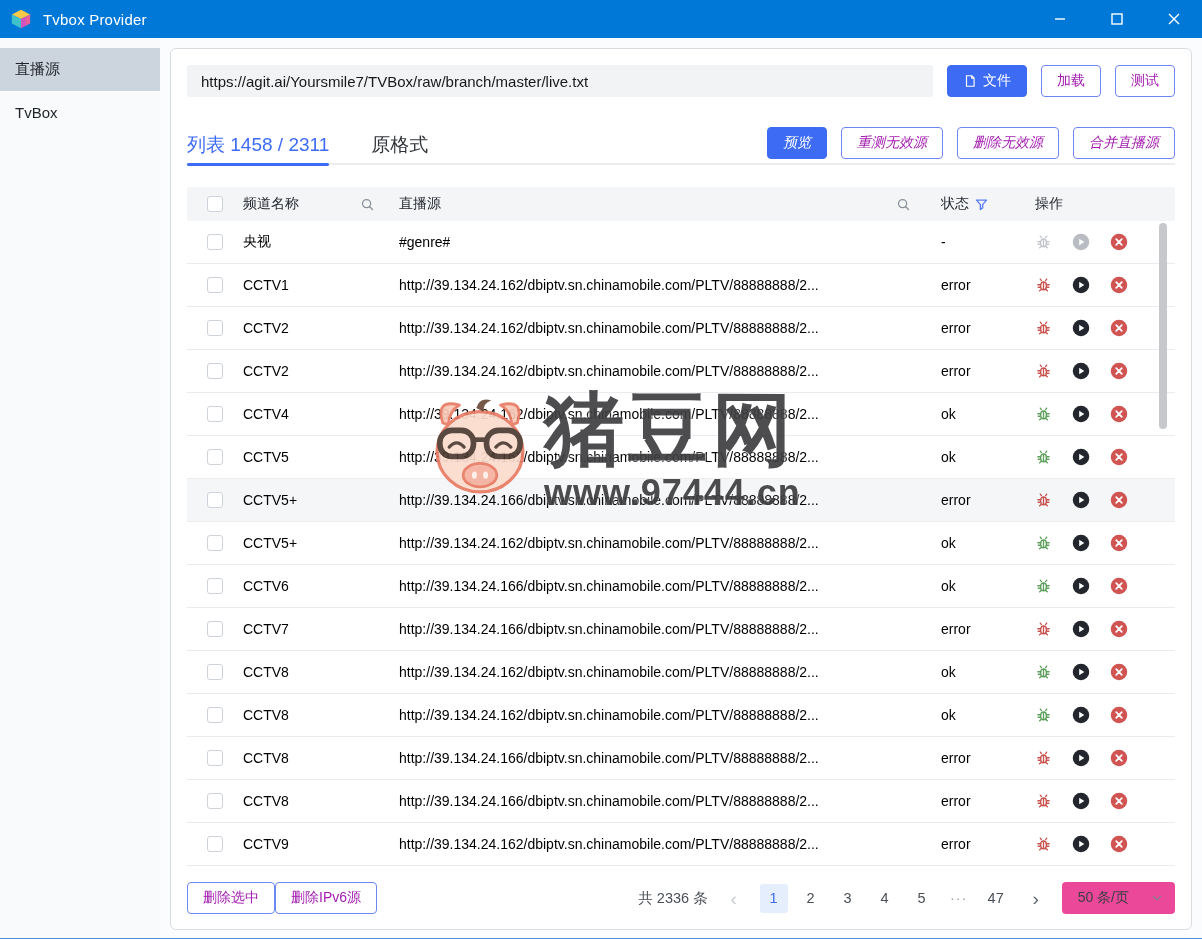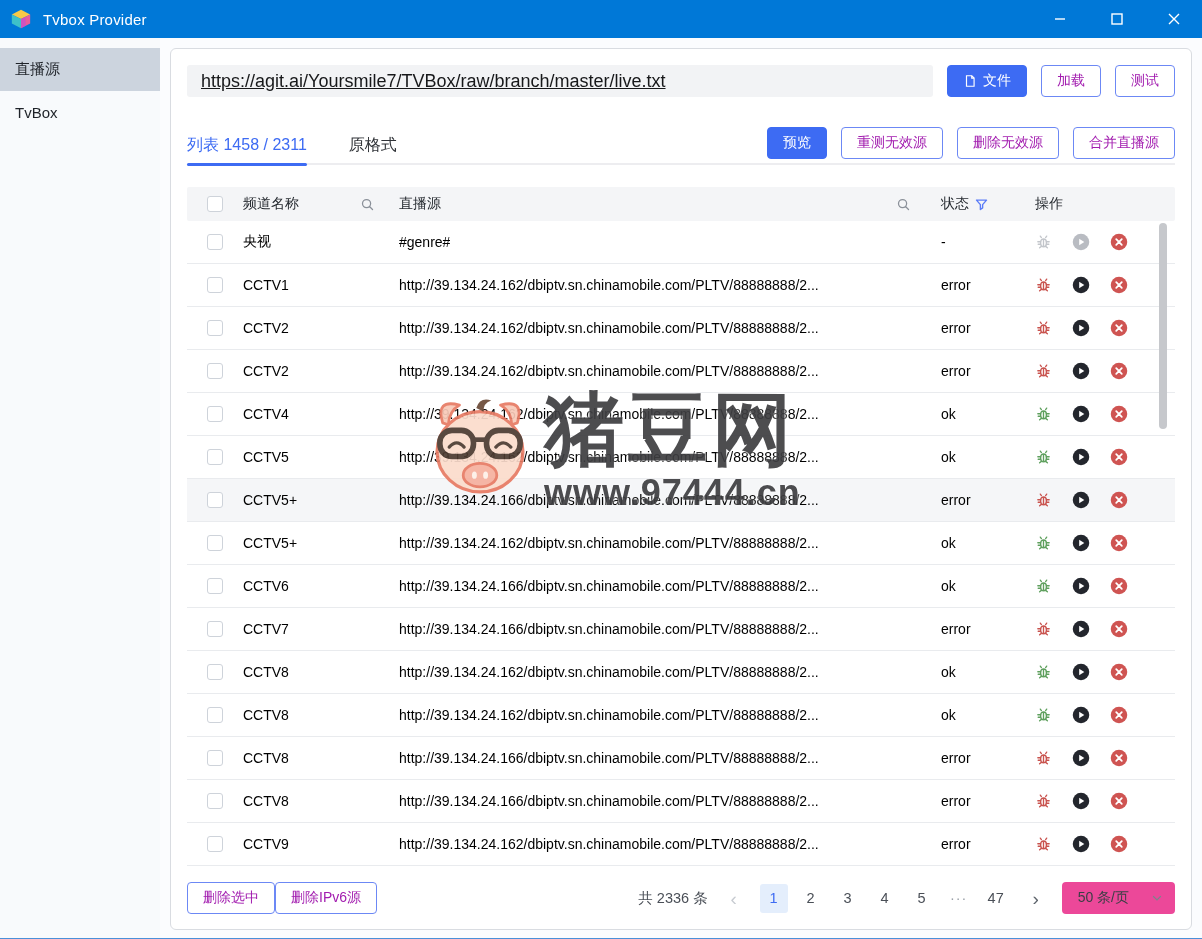--- a/index.html
+++ b/index.html
@@ -19,30 +19,30 @@
   .win-btn svg { display:block; }
   
   .app-body { display:flex; height:900px; }
   .sidebar { width:160px; background:#f8fafc; padding-top:10px; flex:none; }
   .side-item { height:43px; display:flex; align-items:center; padding-left:15px; font-size:15px; color:#1f2329; cursor:pointer; }
   .side-item.active { background:#ccd4de; }
   .content { flex:1; padding:10px 10px 8px 10px; }
   .card { background:#fff; border:1px solid #d9dce1; border-radius:6px; height:100%; padding:16px; position:relative; }
   
   .toolbar { display:flex; gap:14px; height:32px; margin-bottom:30px; }
-  .url-input { flex:1; background:#f2f3f5; border-radius:3px; padding:0 14px; font-size:18px; color:#17181a; display:flex; align-items:center; white-space:nowrap; overflow:hidden;text-decoration:underline; }
+  .url-input { flex:1; background:#f2f3f5; border-radius:3px; padding:0 14px; font-size:15px; color:#17181a; display:flex; align-items:center; white-space:nowrap; overflow:hidden; }
   .btn { height:32px; border-radius:4px; font-size:14px; display:inline-flex; align-items:center; justify-content:center; padding:0 15px; cursor:pointer; white-space:nowrap; }
   .btn-primary { background:#3d6bf3; border:1px solid #3d6bf3; color:#fff; gap:6px; }
   .btn-outline { background:#fff; border:1px solid #6c88f5; color:#a21caf; }
   
   .tabs-row { display:flex; align-items:center; height:38px; border-bottom:2px solid #ededf0; position:relative; }
-  .tab { font-size:16px; color:#303338; margin-right:42px; height:38px; display:flex; align-items:center; position:relative; cursor:pointer; }
+  .tab { font-size:19px; color:#303338; margin-right:42px; height:38px; display:flex; align-items:center; position:relative; cursor:pointer; }
   .tab.active { color:#3d6bf3; }
   .tab.active::after { content:""; position:absolute; left:0; right:0; bottom:-2px; height:3px; border-radius:2px; background:#3d6bf3; }
-  .tab-actions { margin-left:auto; display:flex; gap:14px; align-items:center; padding-bottom:4px; }
+  .tab-actions { margin-left:auto; display:flex; gap:14px; align-items:center; padding-bottom:4px;font-style:italic; }
   
   .table { margin-top:22px; position:relative; }
   .t-head, .t-row { display:grid; grid-template-columns:56px 156px 1fr 84px 150px; align-items:center; }
   .t-head { background:#f4f5f7; height:34px; font-size:14px; color:#24292f; font-weight:500; border-radius:2px; }
   .t-row { height:43px; border-bottom:1px solid #e9ebee; font-size:14px; color:#000000; background:#fff; }
   .t-row.hovered { background:#f5f6f8; }
   .cell-check { display:flex; justify-content:center; }
   .checkbox { width:16px; height:16px; border:1px solid #ced3da; border-radius:3px; background:#fff; cursor:pointer; }
   .cell-channel { display:flex; align-items:center; justify-content:space-between; padding-right:24px; }
   .cell-source { display:flex; align-items:center; justify-content:space-between; padding-right:30px; white-space:nowrap; overflow:hidden; }

